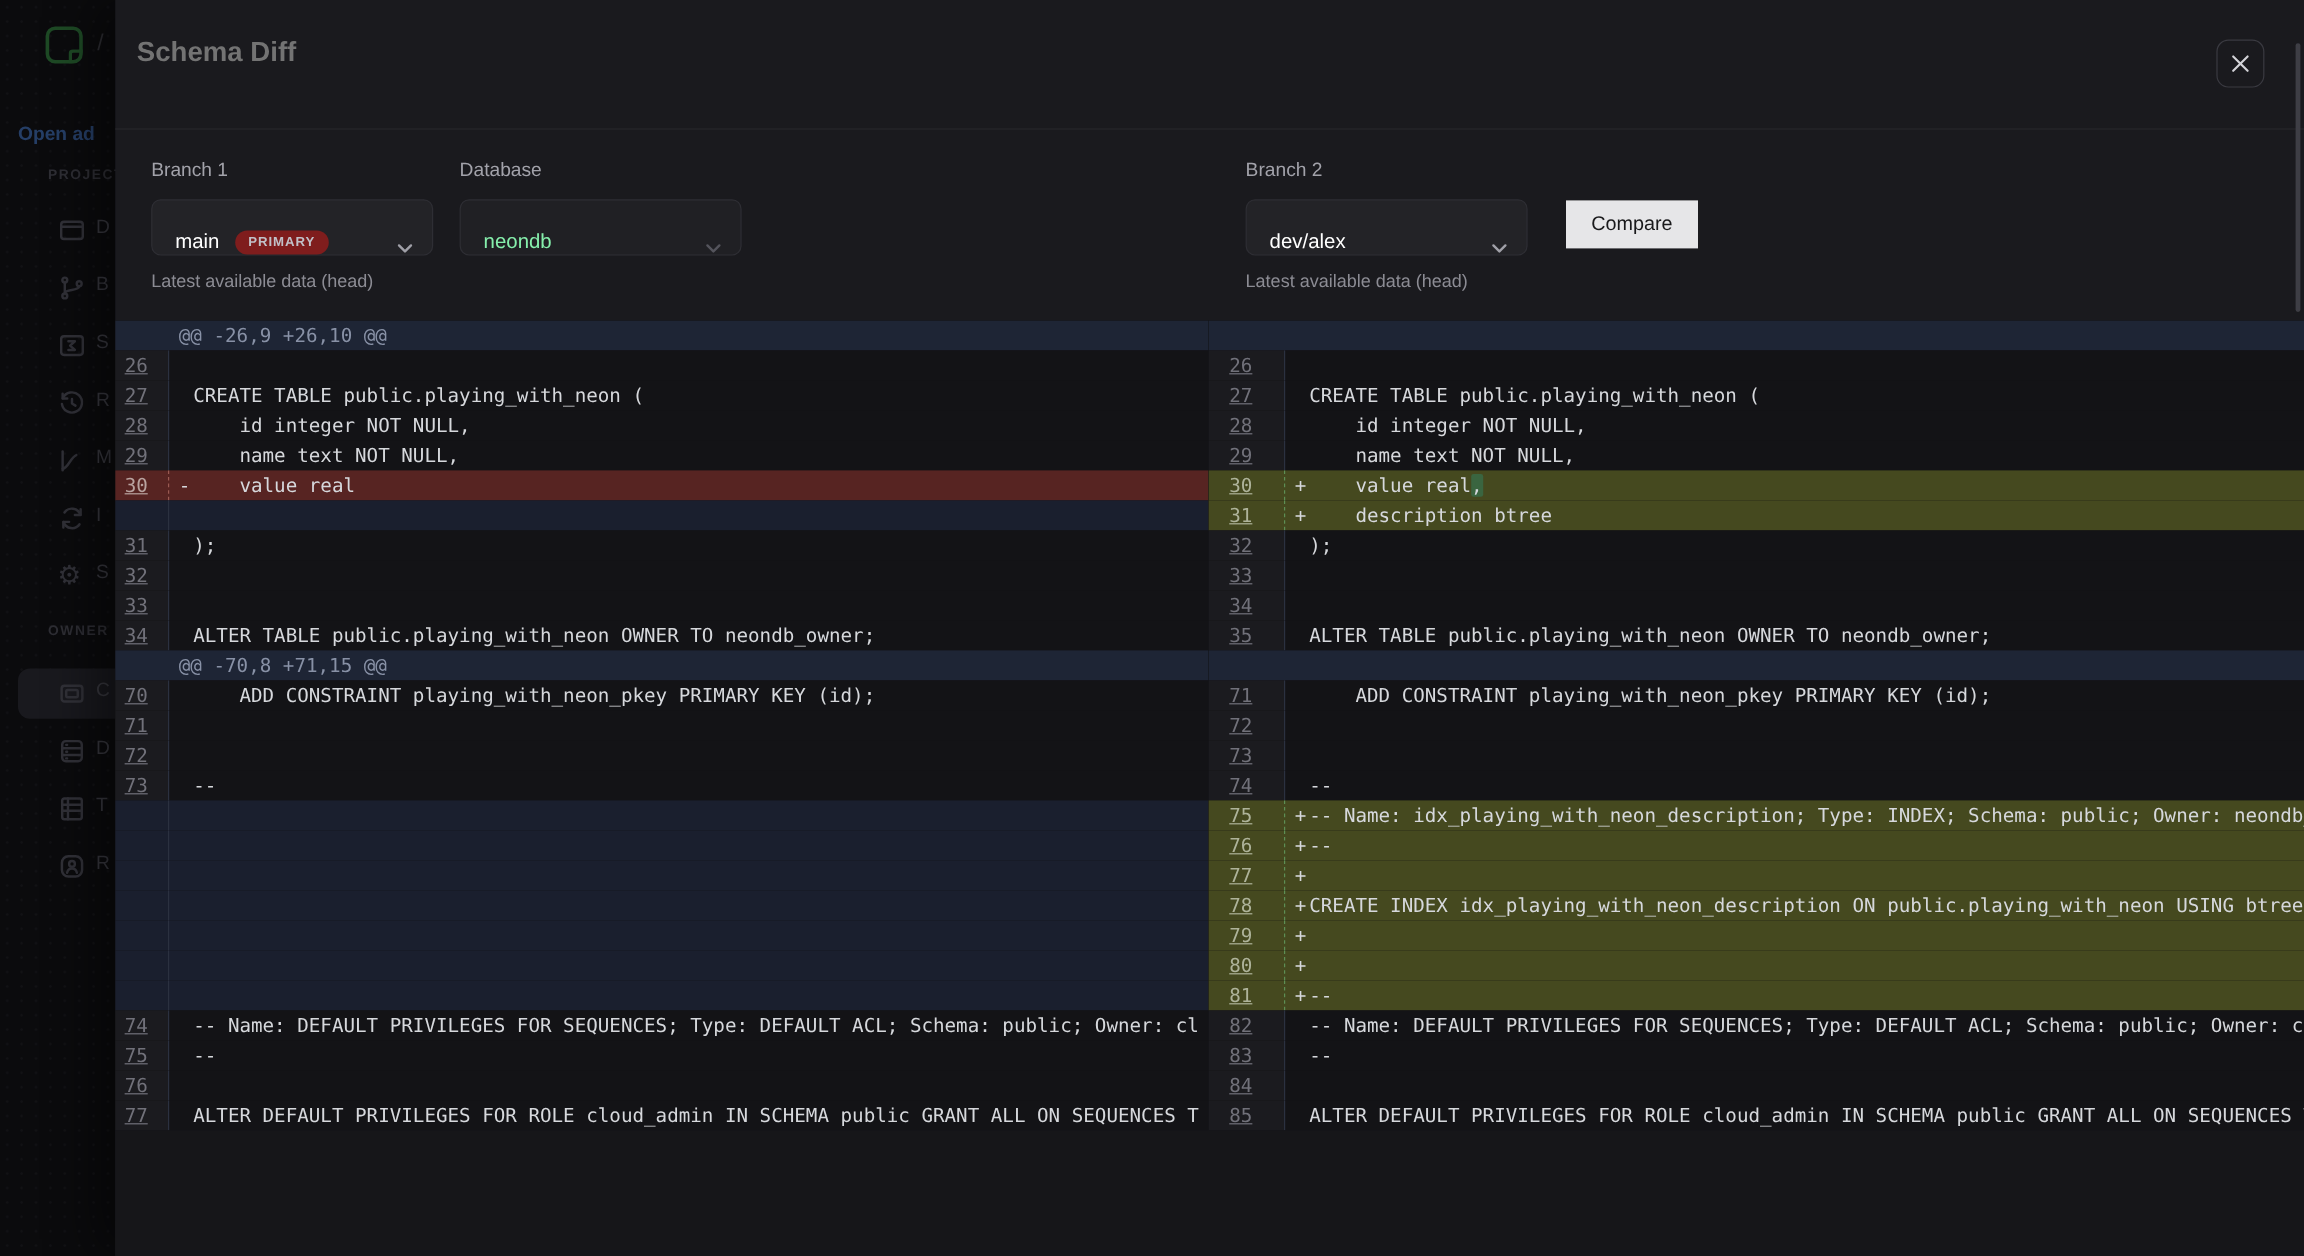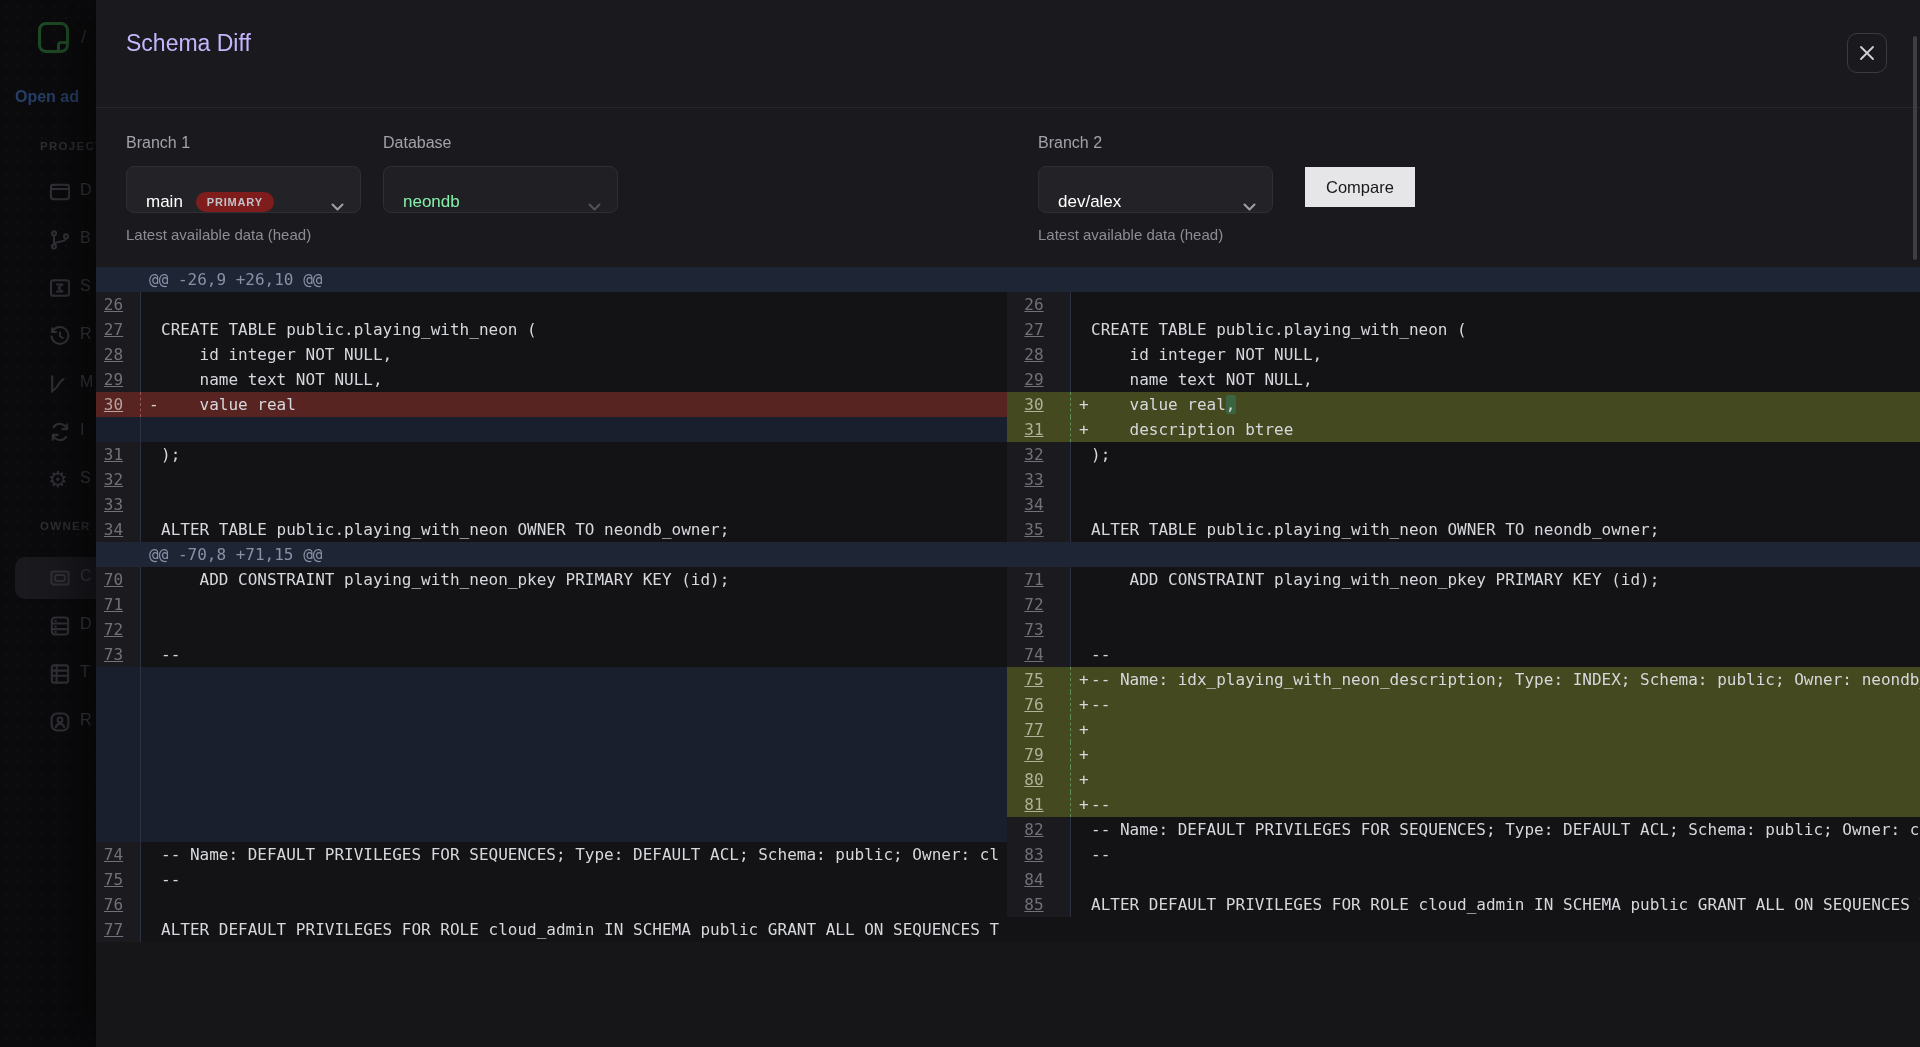--- a/index.html
+++ b/index.html
@@ -7,34 +7,34 @@
        font-family:"Liberation Sans",sans-serif;-webkit-font-smoothing:antialiased;}
   .stage{position:absolute;inset:0;width:1920px;height:1047px;overflow:hidden;}
 
   
   .sidebar{position:absolute;left:0;top:0;width:96px;height:1047px;background:#0e0e11;
     background-image:radial-gradient(rgba(255,255,255,.05) 1px,transparent 1.2px);
     background-size:12px 12px;z-index:0;}
   .logo{position:absolute;left:38px;top:22px;width:25px;height:25px;border:3px solid #2f7a3a;border-radius:8px;}
   .logo .notch{position:absolute;right:-3px;bottom:-3px;width:9px;height:9px;border-left:3px solid #2f7a3a;border-top:3px solid #2f7a3a;border-top-left-radius:4px;background:transparent;}
   .crumb-slash{position:absolute;left:81px;top:26px;color:#4a4a52;font-size:19px;}
-  .open-admin{position:absolute;left:15px;top:88px;color:#3c67a9;font-size:16px;font-weight:700;white-space:nowrap;}
+  .open-admin{position:absolute;left:15px;top:104px;color:#3c67a9;font-size:16px;font-weight:700;white-space:nowrap;}
   .side-section{position:absolute;left:40px;color:#4a4a53;font-size:11.5px;font-weight:700;letter-spacing:1.3px;white-space:nowrap;}
   .side-item{position:absolute;left:0;width:200px;height:48px;}
   .side-item .pill{position:absolute;left:15px;top:3px;width:110px;height:42px;border-radius:10px;background:#27272d;}
   .side-item .ic{position:absolute;left:48px;top:12px;width:24px;height:24px;color:#50505a;}
   .side-item .ic svg{width:24px;height:24px;display:block;stroke:currentColor;fill:none;stroke-width:1.7;stroke-linecap:round;stroke-linejoin:round;}
   .side-item .ic .glyph{font-size:22px;line-height:24px;color:#50505a;}
   .side-item .lbl{position:absolute;left:80px;top:13px;font-size:16px;color:#5a5a64;white-space:nowrap;}
   .backdrop{position:absolute;left:0;top:0;width:96px;height:1047px;background:rgba(6,6,9,.42);z-index:1;}
 
   
   .modal{position:absolute;left:96px;top:0;width:1824px;height:1047px;background:#1a1a1e;z-index:2;
          box-shadow:-18px 0 40px rgba(0,0,0,.45);}
-  .m-title{position:absolute;left:30px;top:30px;font-size:23px;font-weight:400;color:#c4b5fd;}
+  .m-title{position:absolute;left:18px;top:30px;font-size:23px;font-weight:700;color:#737373;}
   .m-close{position:absolute;left:1751px;top:33px;width:40px;height:40px;border:1px solid #3a3a41;border-radius:10px;
            color:#d2d2d7;display:flex;align-items:center;justify-content:center;cursor:pointer;box-sizing:border-box;}
   .m-close svg{width:16px;height:16px;stroke:currentColor;stroke-width:1.8;stroke-linecap:round;}
   .m-divider{position:absolute;left:0;top:107px;width:1824px;height:1px;background:#26262b;}
 
   .fld-label{position:absolute;top:134px;font-size:16px;color:#a2a2aa;}
   .sel{position:absolute;top:166px;width:235px;height:47px;background:#232327;border:1px solid #2e2e34;border-radius:8px;
        box-sizing:border-box;display:flex;align-items:flex-end;padding:0 16px 0 19px;cursor:pointer;}
   .sel .val{font-size:17px;color:#ffffff;font-weight:500;}
   .sel .badge{margin-left:13px;background:#7f1d1d;color:#c1c1c8;font-size:11px;font-weight:700;letter-spacing:.8px;
@@ -281,20 +281,21 @@
           <div class="r ctx"><span class="g">34</span><span class="c"><span class="m"></span><span></span></span></div>
           <div class="r ctx"><span class="g">35</span><span class="c"><span class="m"></span><span>ALTER TABLE public.playing_with_neon OWNER TO neondb_owner;</span></span></div>
           <div class="r hunk"><span class="g"></span><span class="c"></span></div>
           <div class="r ctx"><span class="g">71</span><span class="c"><span class="m"></span><span>    ADD CONSTRAINT playing_with_neon_pkey PRIMARY KEY (id);</span></span></div>
           <div class="r ctx"><span class="g">72</span><span class="c"><span class="m"></span><span></span></span></div>
           <div class="r ctx"><span class="g">73</span><span class="c"><span class="m"></span><span></span></span></div>
           <div class="r ctx"><span class="g">74</span><span class="c"><span class="m"></span><span>--</span></span></div>
           <div class="r add"><span class="g">75</span><span class="c"><span class="m">+</span><span>-- Name: idx_playing_with_neon_description; Type: INDEX; Schema: public; Owner: neondb_</span></span></div>
           <div class="r add"><span class="g">76</span><span class="c"><span class="m">+</span><span>--</span></span></div>
           <div class="r add"><span class="g">77</span><span class="c"><span class="m">+</span><span></span></span></div>
+          <div class="r add"><span class="g">78</span><span class="c"><span class="m">+</span><span>CREATE INDEX idx_playing_with_neon_description ON public.playing_with_neon USING btree</span></span></div>
           <div class="r add"><span class="g">79</span><span class="c"><span class="m">+</span><span></span></span></div>
           <div class="r add"><span class="g">80</span><span class="c"><span class="m">+</span><span></span></span></div>
           <div class="r add"><span class="g">81</span><span class="c"><span class="m">+</span><span>--</span></span></div>
           <div class="r ctx"><span class="g">82</span><span class="c"><span class="m"></span><span>-- Name: DEFAULT PRIVILEGES FOR SEQUENCES; Type: DEFAULT ACL; Schema: public; Owner: cl</span></span></div>
           <div class="r ctx"><span class="g">83</span><span class="c"><span class="m"></span><span>--</span></span></div>
           <div class="r ctx"><span class="g">84</span><span class="c"><span class="m"></span><span></span></span></div>
           <div class="r ctx"><span class="g">85</span><span class="c"><span class="m"></span><span>ALTER DEFAULT PRIVILEGES FOR ROLE cloud_admin IN SCHEMA public GRANT ALL ON SEQUENCES T</span></span></div>
         </div>
     </div>
     <div class="modal-bottom"></div>

